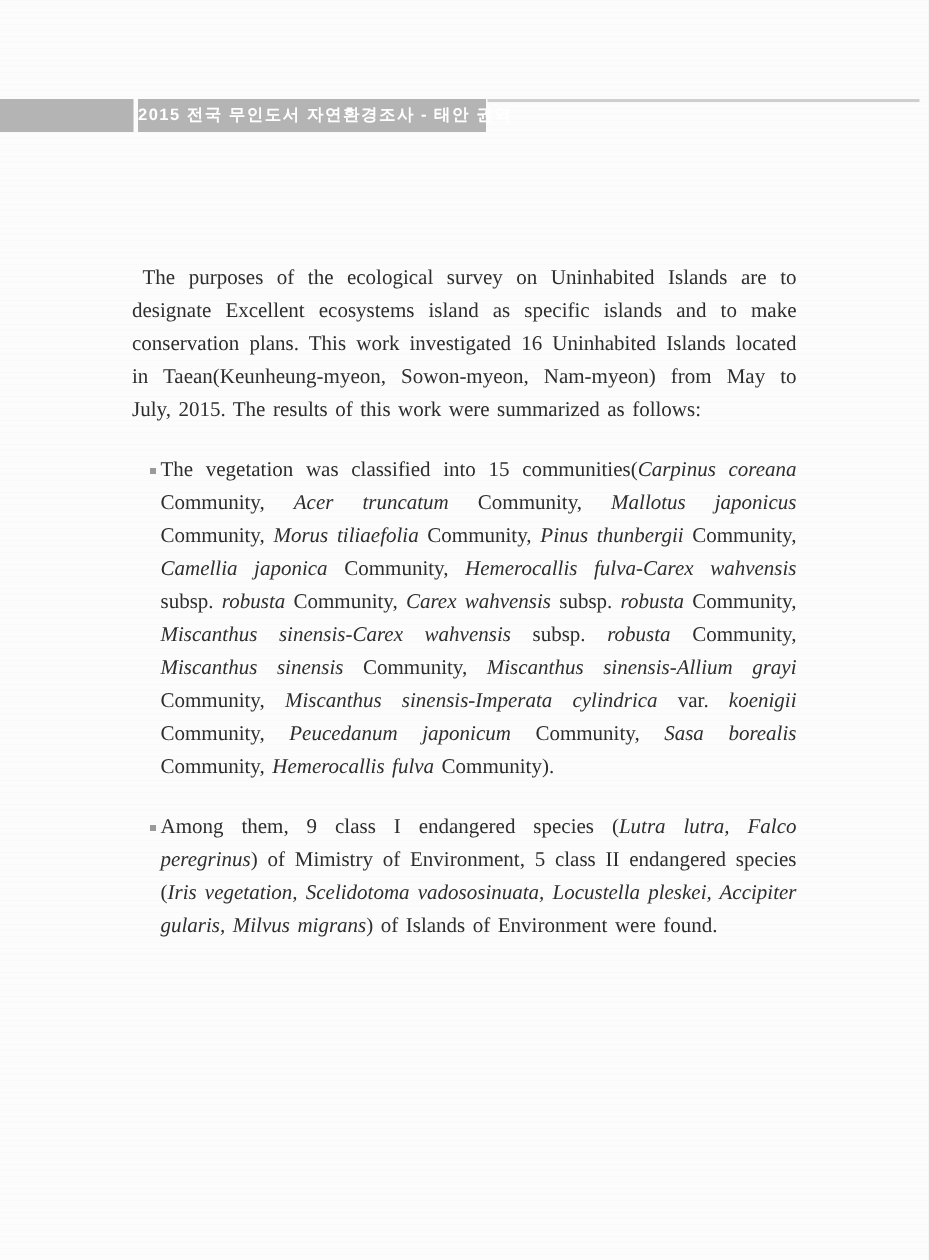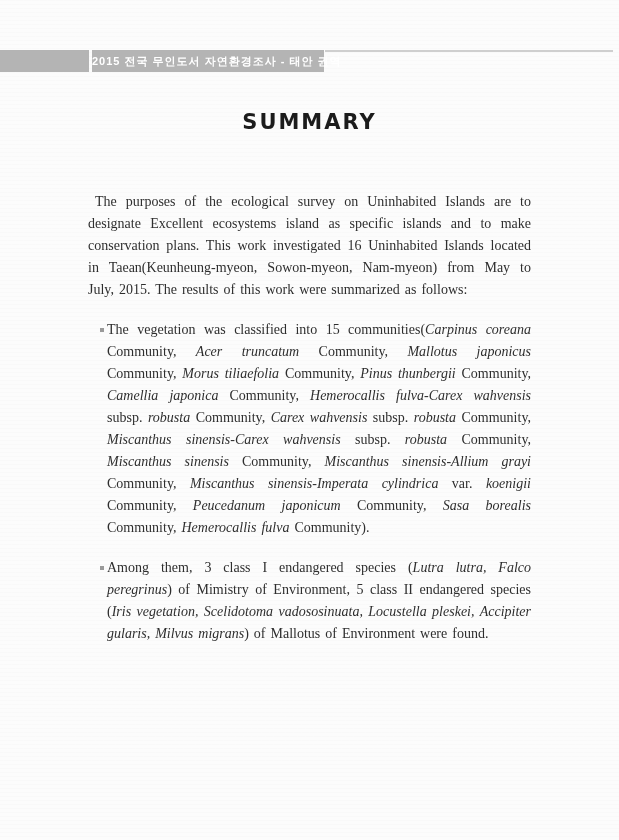--- a/index.html
+++ b/index.html
@@ -9,21 +9,21 @@
     width:619px; height:840px;
     margin:0 auto;
     background:var(--page_bg, #fcfcfc);
     background-image: repeating-linear-gradient(
       to bottom, rgba(0,0,0,0.012) 0px, rgba(0,0,0,0.012) 1px,
       rgba(0,0,0,0) 1px, rgba(0,0,0,0) 4px);
     font-family:"Liberation Serif", serif;
     color:var(--body_text, #2e2e2e);
     overflow:hidden;
   }
-  .header { position:absolute; top:50px; left:0; width:100%; height:22px; }
+  .header { position:absolute; top:66px; left:0; width:100%; height:22px; }
   .banner-left {
     position:absolute; left:0; top:0; width:89px; height:22px;
     background:var(--banner_bg, #b4b4b4);
   }
   .banner-box {
     position:absolute; left:92px; top:0; width:232px; height:22px;
     background:var(--banner_bg, #b4b4b4);
     color:var(--banner_text, #ffffff);
     font-family:"Liberation Sans", sans-serif;
     font-weight:bold; font-size:11px; line-height:22px;
@@ -34,21 +34,21 @@
     position:absolute; left:325px; right:6px; top:0; height:2px;
     background:var(--header_rule, #cfcfcf);
   }
   .title {
     position:absolute; top:110px; left:0; width:100%;
     margin:0; text-align:center;
     font-family:"DejaVu Sans", sans-serif;
     font-weight:700; font-size:21px; letter-spacing:2px;
     color:var(--title_text, #1c1c1c);
   }
-  .body { position:absolute; top:191px; left:88px; width:443px; }
+  .body { position:absolute; top:175px; left:88px; width:443px; }
   p { margin:0; }
   .intro {
     font-size:14px; line-height:22px;
     text-align:justify; text-indent:7px;
     word-spacing:1.5px;
   }
   .bullets { margin-top:6px; }
   .bullet-item {
     position:relative; padding-left:19px; margin-top:18px;
     font-size:14px; line-height:22px; text-align:justify;
@@ -68,37 +68,36 @@
 <div class="page">
 
   <div class="header">
     <div class="banner-left"></div>
     <div class="banner-box">
       <span>2015 전국 무인도서 자연환경조사 - 태안 권역</span>
     </div>
     <div class="header-rule"></div>
   </div>
 
-  <h1 class="title">SUMMARY</h1>
 
   <div class="body">
 
     <p class="intro">The purposes of the ecological survey on Uninhabited Islands are to designate Excellent ecosystems island as specific islands and to make conservation plans. This work investigated 16 Uninhabited Islands located in Taean(Keunheung-myeon, Sowon-myeon, Nam-myeon) from May to July, 2015. The results of this work were summarized as follows:</p>
 
     <div class="bullets">
 
       <div class="bullet-item">
         <span class="marker"></span>
         <p class="bullet-text"><span>The vegetation was classified into 15 communities(</span><span class="it">Carpinus coreana</span><span> Community, </span><span class="it">Acer truncatum</span><span> Community, </span><span class="it">Mallotus japonicus</span><span> Community, </span><span class="it">Morus tiliaefolia</span><span> Community, </span><span class="it">Pinus thunbergii</span><span> Community, </span><span class="it">Camellia japonica</span><span> Community, </span><span class="it">Hemerocallis fulva-Carex wahvensis</span><span> subsp. </span><span class="it">robusta</span><span> Community, </span><span class="it">Carex wahvensis</span><span> subsp. </span><span class="it">robusta</span><span> Community, </span><span class="it">Miscanthus sinensis-Carex wahvensis</span><span> subsp. </span><span class="it">robusta</span><span> Community, </span><span class="it">Miscanthus sinensis</span><span> Community, </span><span class="it">Miscanthus sinensis-Allium grayi</span><span> Community, </span><span class="it">Miscanthus sinensis-Imperata cylindrica</span><span> var. </span><span class="it">koenigii</span><span> Community, </span><span class="it">Peucedanum japonicum</span><span> Community, </span><span class="it">Sasa borealis</span><span> Community, </span><span class="it">Hemerocallis fulva</span><span> Community).</span></p>
       </div>
 
       <div class="bullet-item">
         <span class="marker"></span>
       </div>
 
       <div class="bullet-item">
         <span class="marker"></span>
-        <p class="bullet-text"><span>Among them, 3 class I endangered species (</span><span class="it">Lutra lutra, Falco peregrinus</span><span>) of Mimistry of Environment, 5 class II endangered species  (</span><span class="it">Iris vegetation, Scelidotoma vadososinuata, Locustella pleskei, Accipiter gularis, Milvus migrans</span><span>) of Mallotus of Environment were found.</span></p>
+        <p class="bullet-text"><span>Among them, 9 class I endangered species (</span><span class="it">Lutra lutra, Falco peregrinus</span><span>) of Mimistry of Environment, 5 class II endangered species  (</span><span class="it">Iris vegetation, Scelidotoma vadososinuata, Locustella pleskei, Accipiter gularis, Milvus migrans</span><span>) of Islands of Environment were found.</span></p>
       </div>
 
     </div>
   </div>
 </div>
 
 </body></html>

